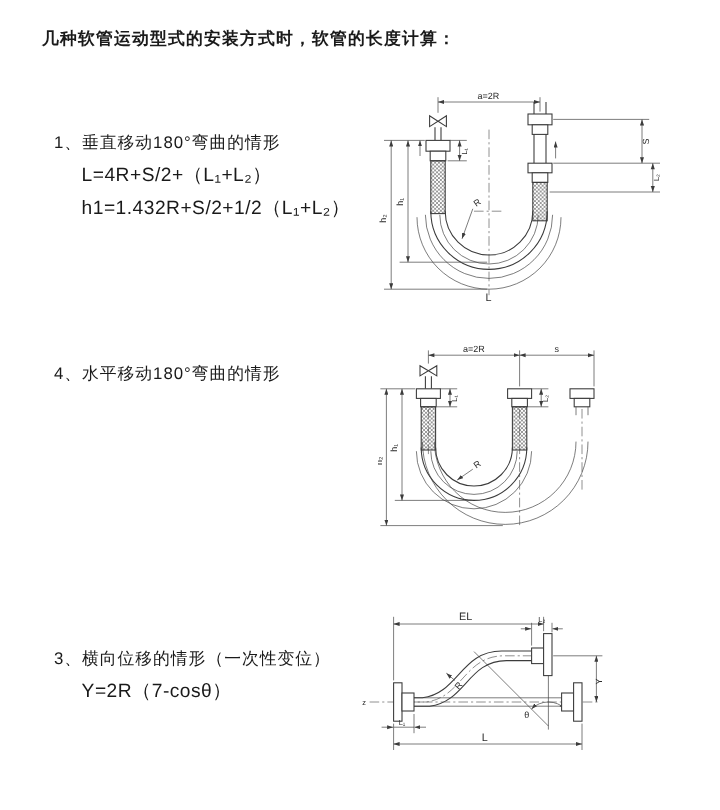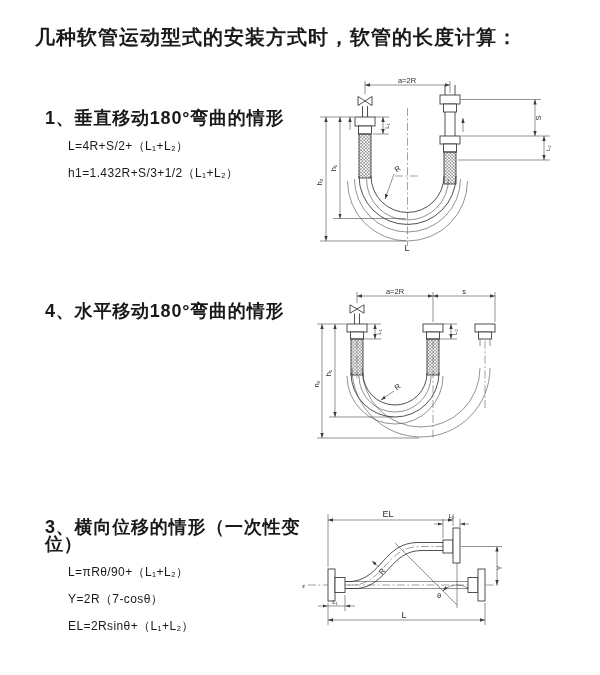--- a/index.html
+++ b/index.html
@@ -1,22 +1,22 @@
 <!DOCTYPE html>
 <html><head>
 <meta charset="utf-8">
 <style>
   * { margin:0; padding:0; box-sizing:border-box; }
   html,body { background:#ffffff; }
   body { font-family:"Liberation Sans","DejaVu Sans",sans-serif; color:#1a1a1a; }
   .page { position:relative; width:600px; height:675px; background:#ffffff; overflow:hidden; }
-  .doc-title { position:absolute; left:35px; top:24px; font-size:20px; font-weight:bold; letter-spacing:1px; }
+  .doc-title { position:absolute; left:35px; top:24px; font-size:14px; font-weight:bold; letter-spacing:1px; }
   .text-block { position:absolute; width:290px; }
-  .section-heading { font-size:18px; font-weight:bold; letter-spacing:0.8px; line-height:17px; margin-bottom:6px; }
-  .formula { margin-left:23px; height:27px; line-height:27px; font-size:12px; letter-spacing:0.4px; white-space:nowrap; }
+  .section-heading { font-size:14px; font-weight:normal; letter-spacing:0.8px; line-height:17px; margin-bottom:6px; }
+  .formula { margin-left:23px; height:27px; line-height:27px; font-size:16px; letter-spacing:0.4px; white-space:nowrap; }
   .diagram { position:absolute; }
   svg text { font-family:"Liberation Sans","DejaVu Sans",sans-serif; fill:#2b2b2b; }
   .ln   { stroke:#3c3c3c; fill:none; stroke-width:0.9; }
   .lnw  { stroke:#3c3c3c; fill:#ffffff; stroke-width:0.9; }
   .thin { stroke:#4a4a4a; fill:none; stroke-width:0.6; }
   .dim  { stroke:#4a4a4a; fill:none; stroke-width:0.6; }
   .cl   { stroke:#555; fill:none; stroke-width:0.55; stroke-dasharray:8 2.5 1.8 2.5; }
   .braid{ stroke:#3c3c3c; stroke-width:0.9; fill:url(#hatch); }
   .dlabel { font-size:7.5px; }
   .big    { font-size:9px; }
@@ -39,32 +39,30 @@
   </defs>
 </svg>
 
 <div class="page">
 
   <div class="doc-title">几种软管运动型式的安装方式时，软管的长度计算：</div>
 
   <div class="text-block" style="left:45px; top:110px">
     <div class="section-heading">1、垂直移动180°弯曲的情形</div>
     <div class="formula">L=4R+S/2+（L₁+L₂）</div>
-    <div class="formula">h1=1.432R+S/3+1/2（L₁+L₂）</div>
+    <div class="formula">h1=1.432R+S/2+1/2（L₁+L₂）</div>
   </div>
 
   <div class="text-block" style="left:45px; top:303px">
     <div class="section-heading">4、水平移动180°弯曲的情形</div>
   </div>
 
-  <div class="text-block" style="left:45px; top:519px">
+  <div class="text-block" style="left:45px; top:540px">
     <div class="section-heading">3、横向位移的情形（一次性变位）</div>
-    <div class="formula">L=πRθ/90+（L₁+L₂）</div>
     <div class="formula">Y=2R（7-cosθ）</div>
-    <div class="formula">EL=2Rsinθ+（L₁+L₂）</div>
   </div>
 
   <div class="diagram" style="left:313px; top:70px">
   <svg width="250" height="185" viewBox="0 0 250 185">
 
     <g>
       <line class="cl" x1="94.5" y1="38" x2="94.5" y2="176"></line>
       <line class="cl" x1="82" y1="106" x2="107" y2="106"></line>
     </g>
 

